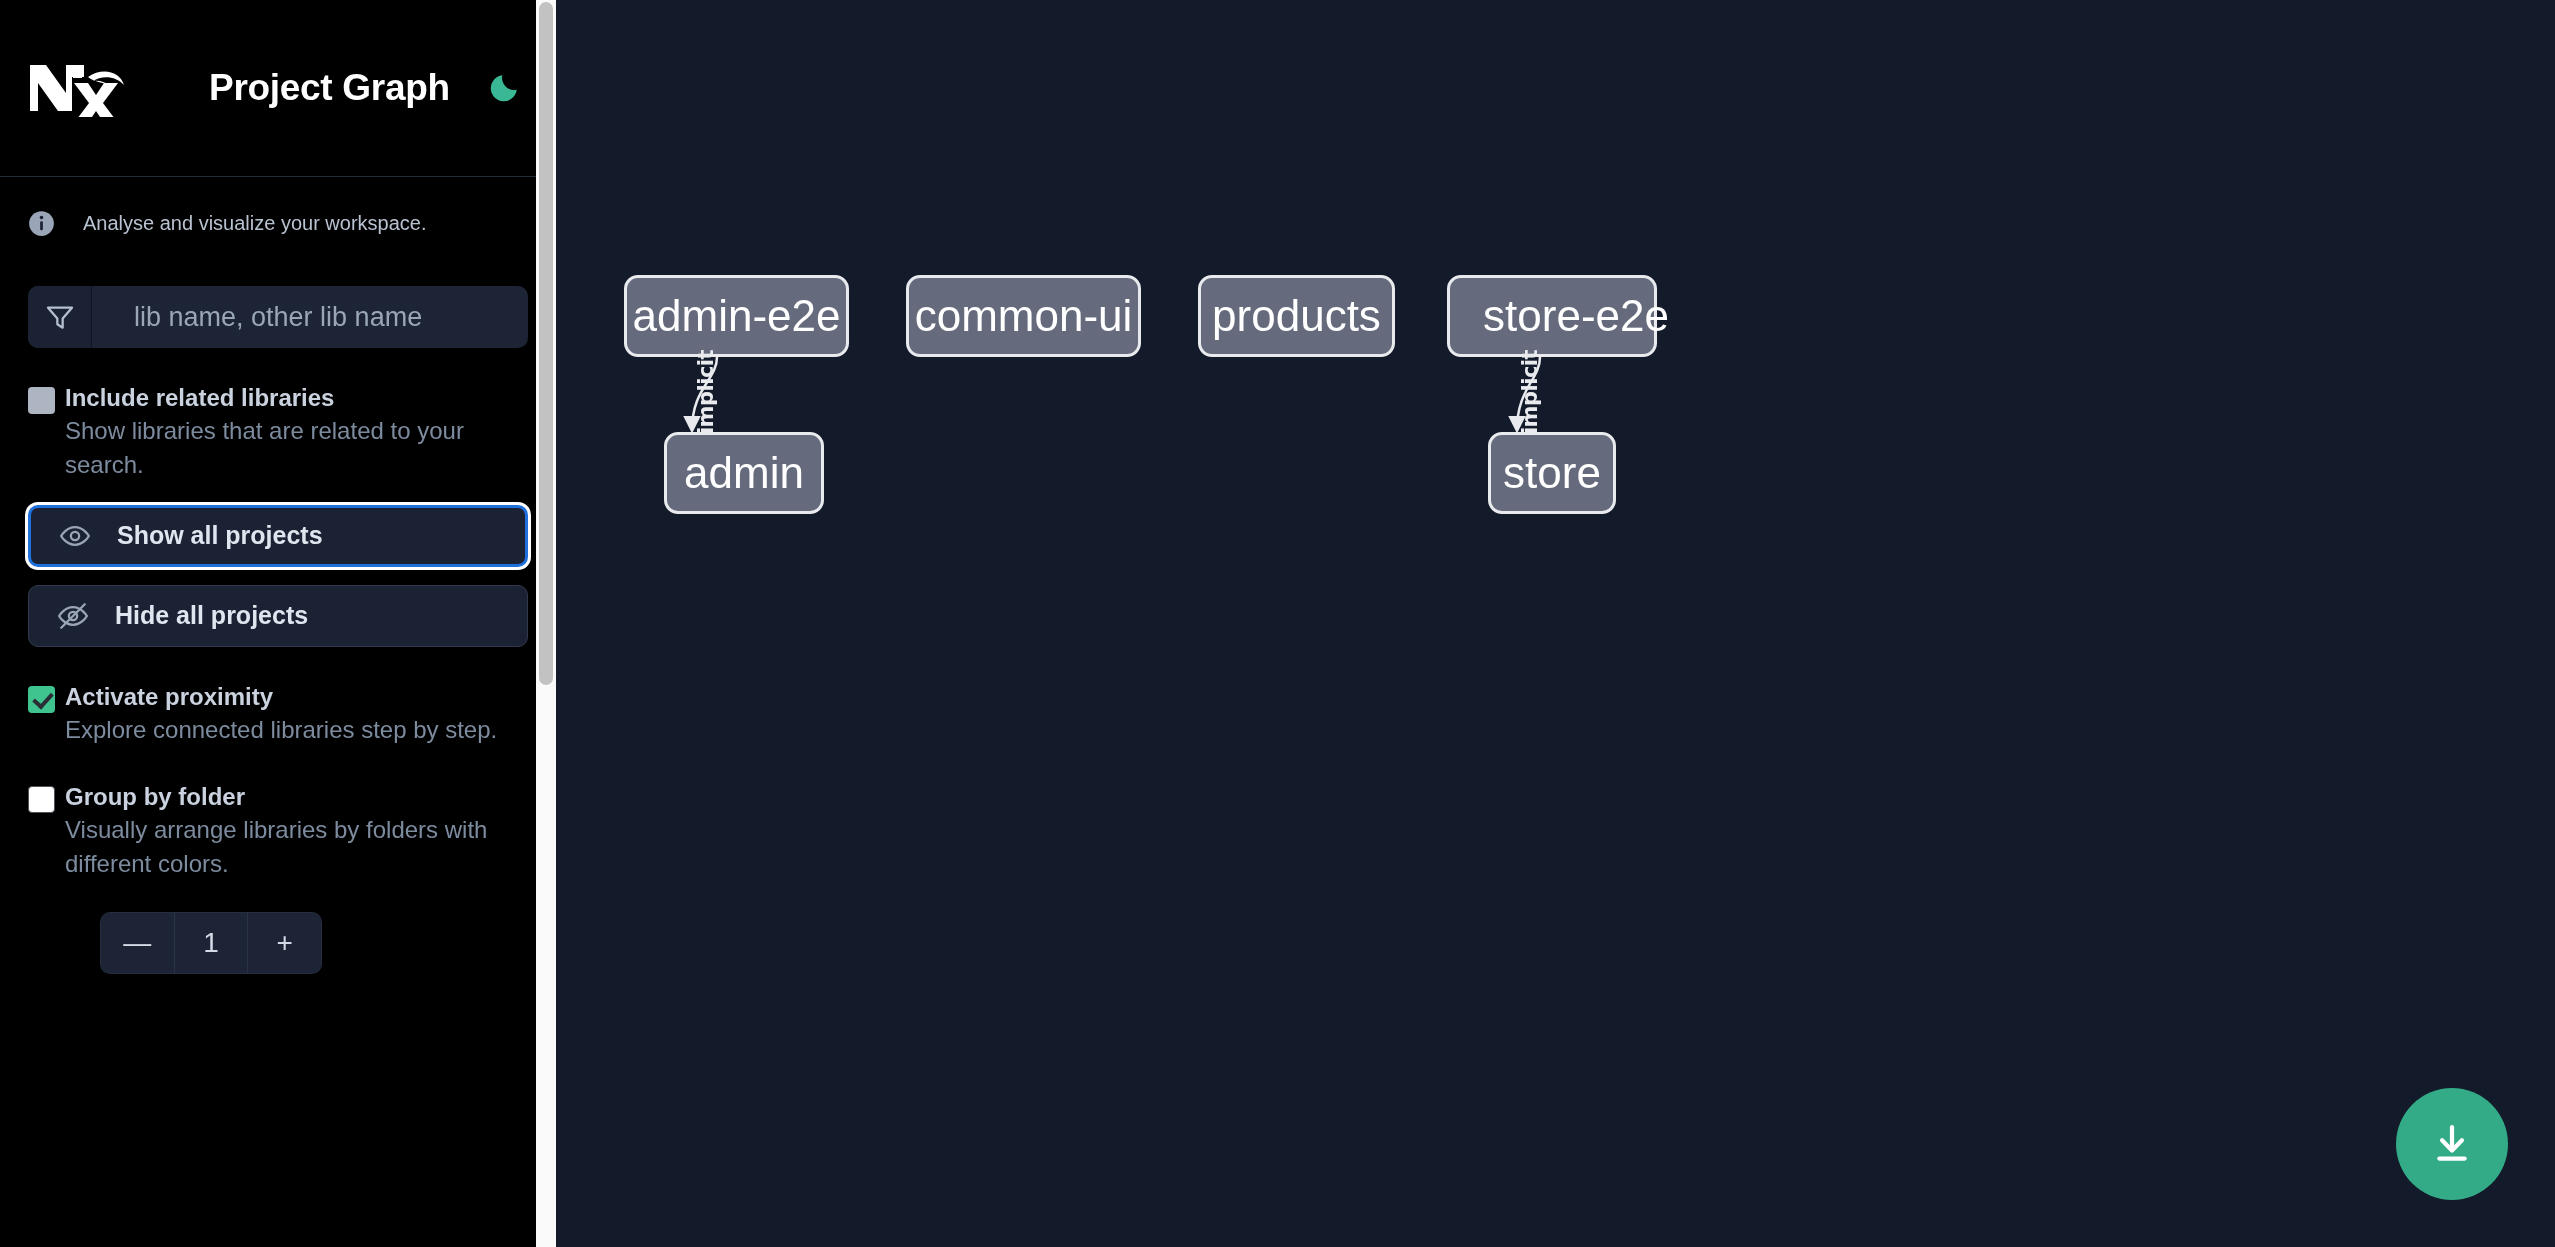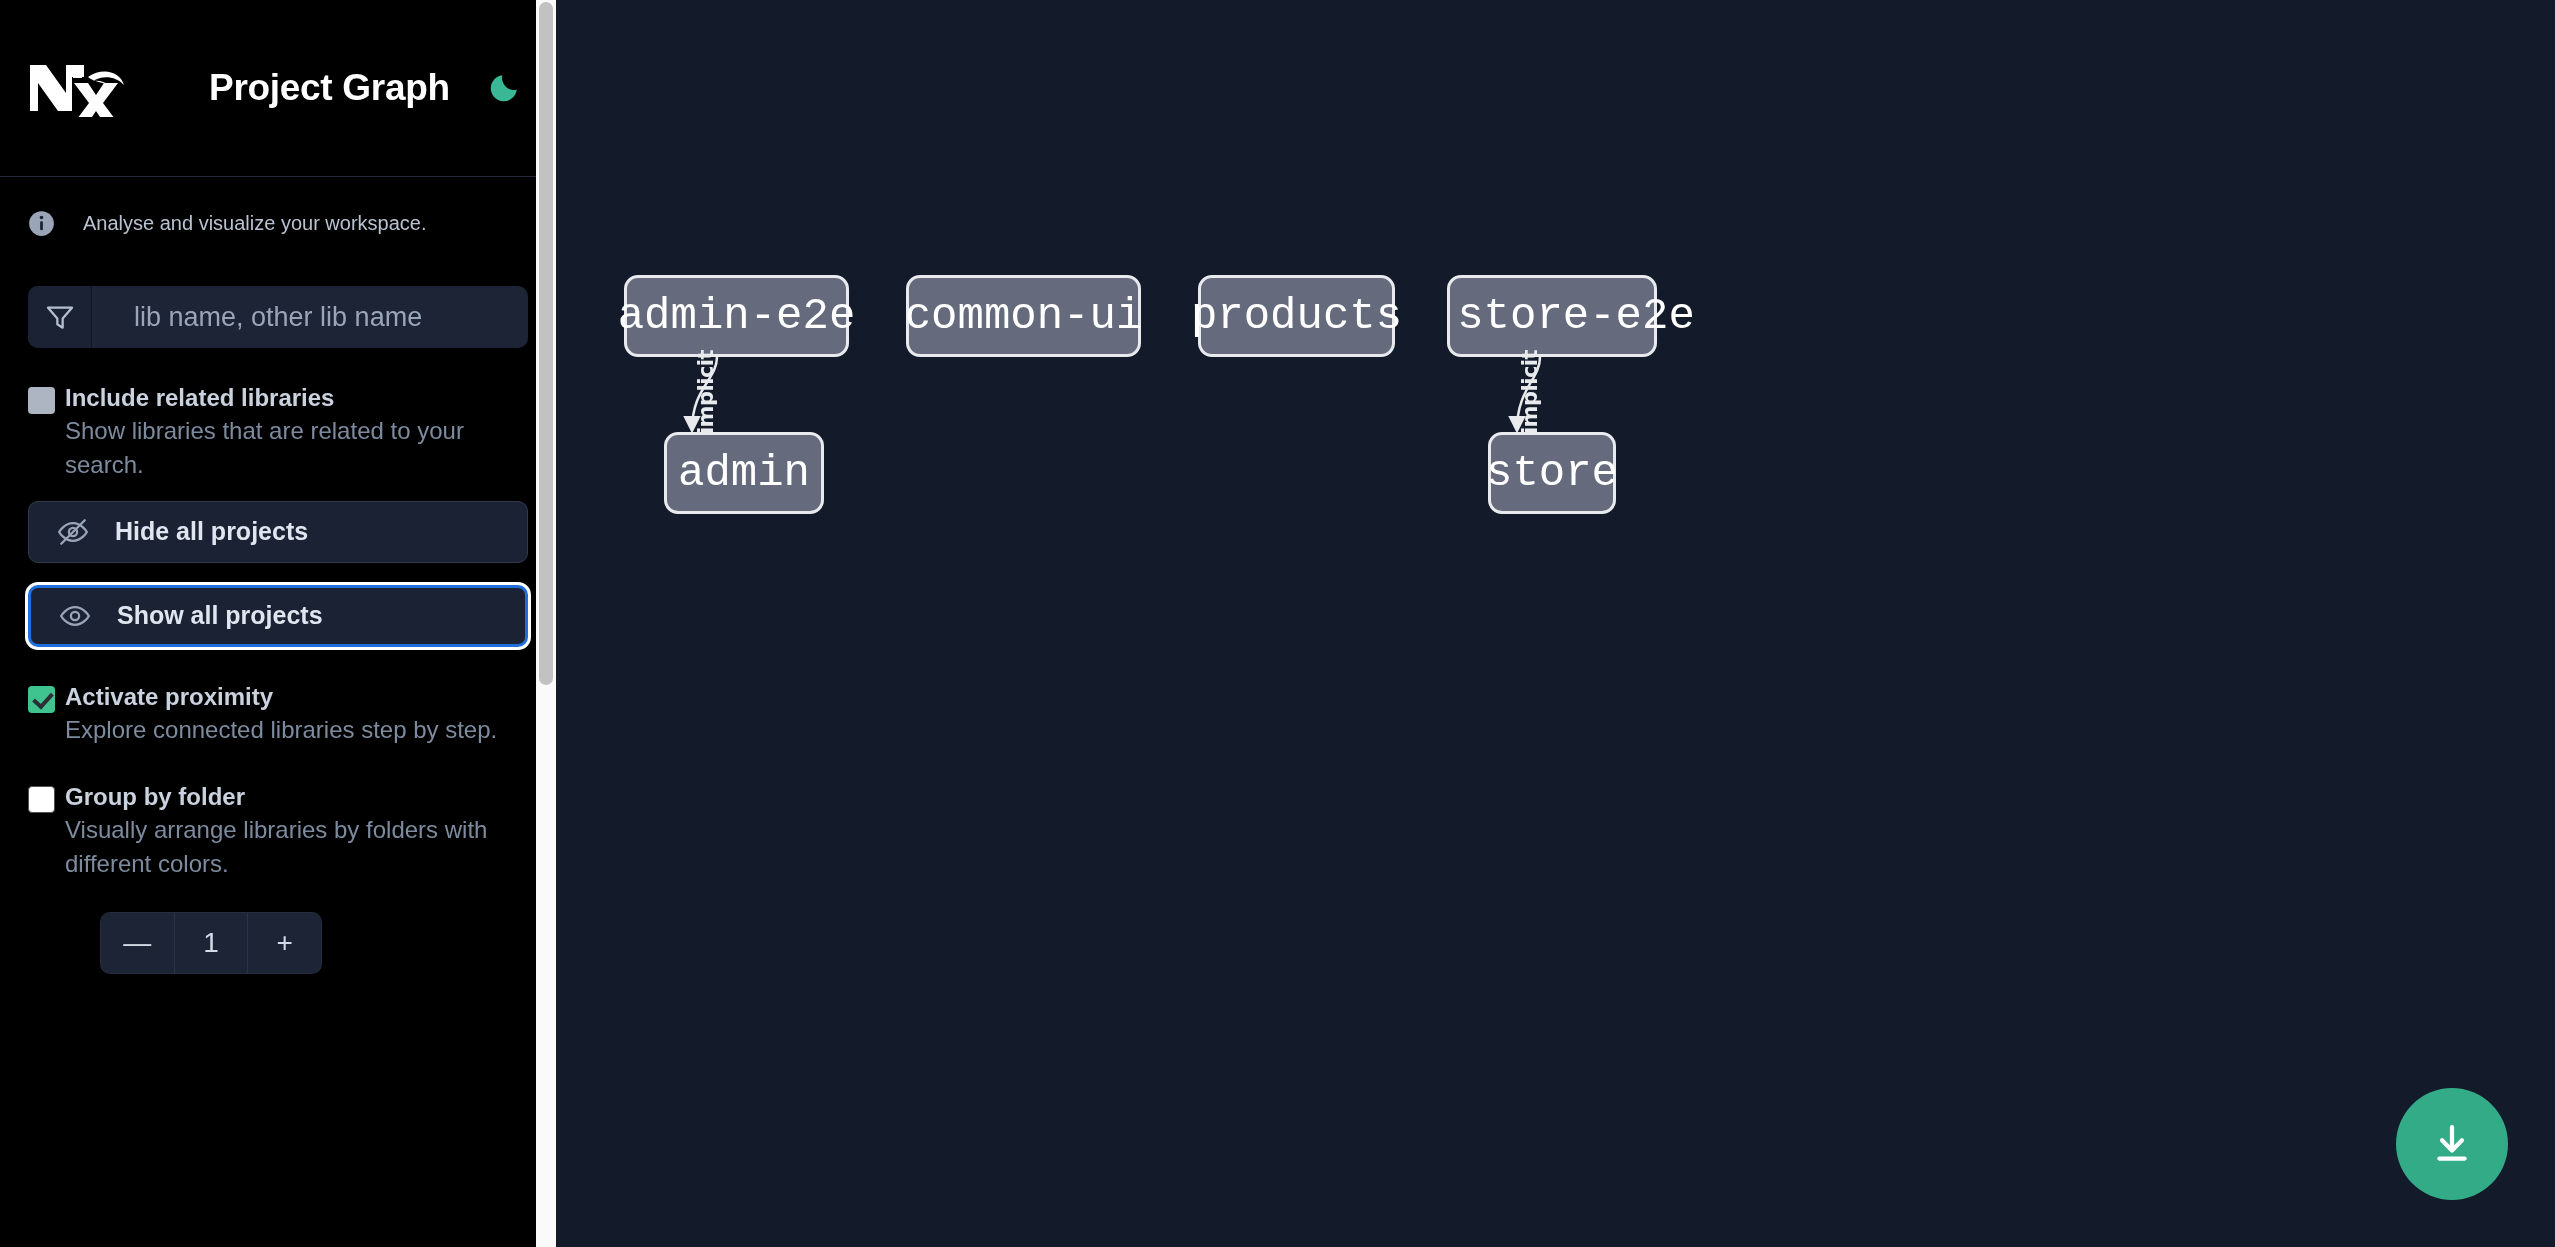--- a/index.html
+++ b/index.html
@@ -196,21 +196,21 @@
   .node {
     position: absolute;
     background: #656b7c;
     border: 3px solid #e8eaed;
     border-radius: 14px;
     display: flex;
     align-items: center;
     justify-content: center;
     color: #ffffff;
     font-size: 44px;
-    font-family: Liberation Mono, monospace;
+    font-family: Liberation Sans, sans-serif;
     white-space: nowrap;
     cursor: pointer;
   }
   .edge-label {
     position: absolute;
     color: #e8eaed;
     font-size: 21px;
     font-weight: 700;
     font-family: "DejaVu Sans", sans-serif;
     transform: rotate(-90deg);
@@ -271,35 +271,35 @@
       </div>
 
       <div class="opt">
         <div class="cb gray"></div>
         <div class="opt-texts">
           <div class="opt-title">Include related libraries</div>
           <div class="opt-sub">Show libraries that are related to your search.</div>
         </div>
       </div>
 
+      <button class="btn focused">
+        <svg class="btn-icon" viewBox="0 0 24 24" fill="none" stroke="#9aa6b8" stroke-width="1.7" stroke-linecap="round" stroke-linejoin="round">
+          <path d="M1.6 12S5.3 5.4 12 5.4 22.4 12 22.4 12 18.7 18.6 12 18.6 1.6 12 1.6 12z"></path>
+          <circle cx="12" cy="12" r="3.1"></circle>
+        </svg>
+        <span class="btn-label">Show all projects</span>
+      </button>
+
       <button class="btn">
         <svg class="btn-icon" viewBox="0 0 24 24" fill="none" stroke="#9aa6b8" stroke-width="1.7" stroke-linecap="round" stroke-linejoin="round">
           <path d="M1.6 12S5.3 5.4 12 5.4 22.4 12 22.4 12 18.7 18.6 12 18.6 1.6 12 1.6 12z"></path>
           <circle cx="12" cy="12" r="3.1"></circle>
           <line x1="3.2" y1="20.8" x2="20.8" y2="3.2"></line>
         </svg>
         <span class="btn-label">Hide all projects</span>
-      </button>
-
-      <button class="btn focused">
-        <svg class="btn-icon" viewBox="0 0 24 24" fill="none" stroke="#9aa6b8" stroke-width="1.7" stroke-linecap="round" stroke-linejoin="round">
-          <path d="M1.6 12S5.3 5.4 12 5.4 22.4 12 22.4 12 18.7 18.6 12 18.6 1.6 12 1.6 12z"></path>
-          <circle cx="12" cy="12" r="3.1"></circle>
-        </svg>
-        <span class="btn-label">Show all projects</span>
       </button>
 
       <div class="opt">
         <div class="cb green"></div>
         <div class="opt-texts">
           <div class="opt-title">Activate proximity</div>
           <div class="opt-sub">Explore connected libraries step by step.</div>
         </div>
       </div>
 

